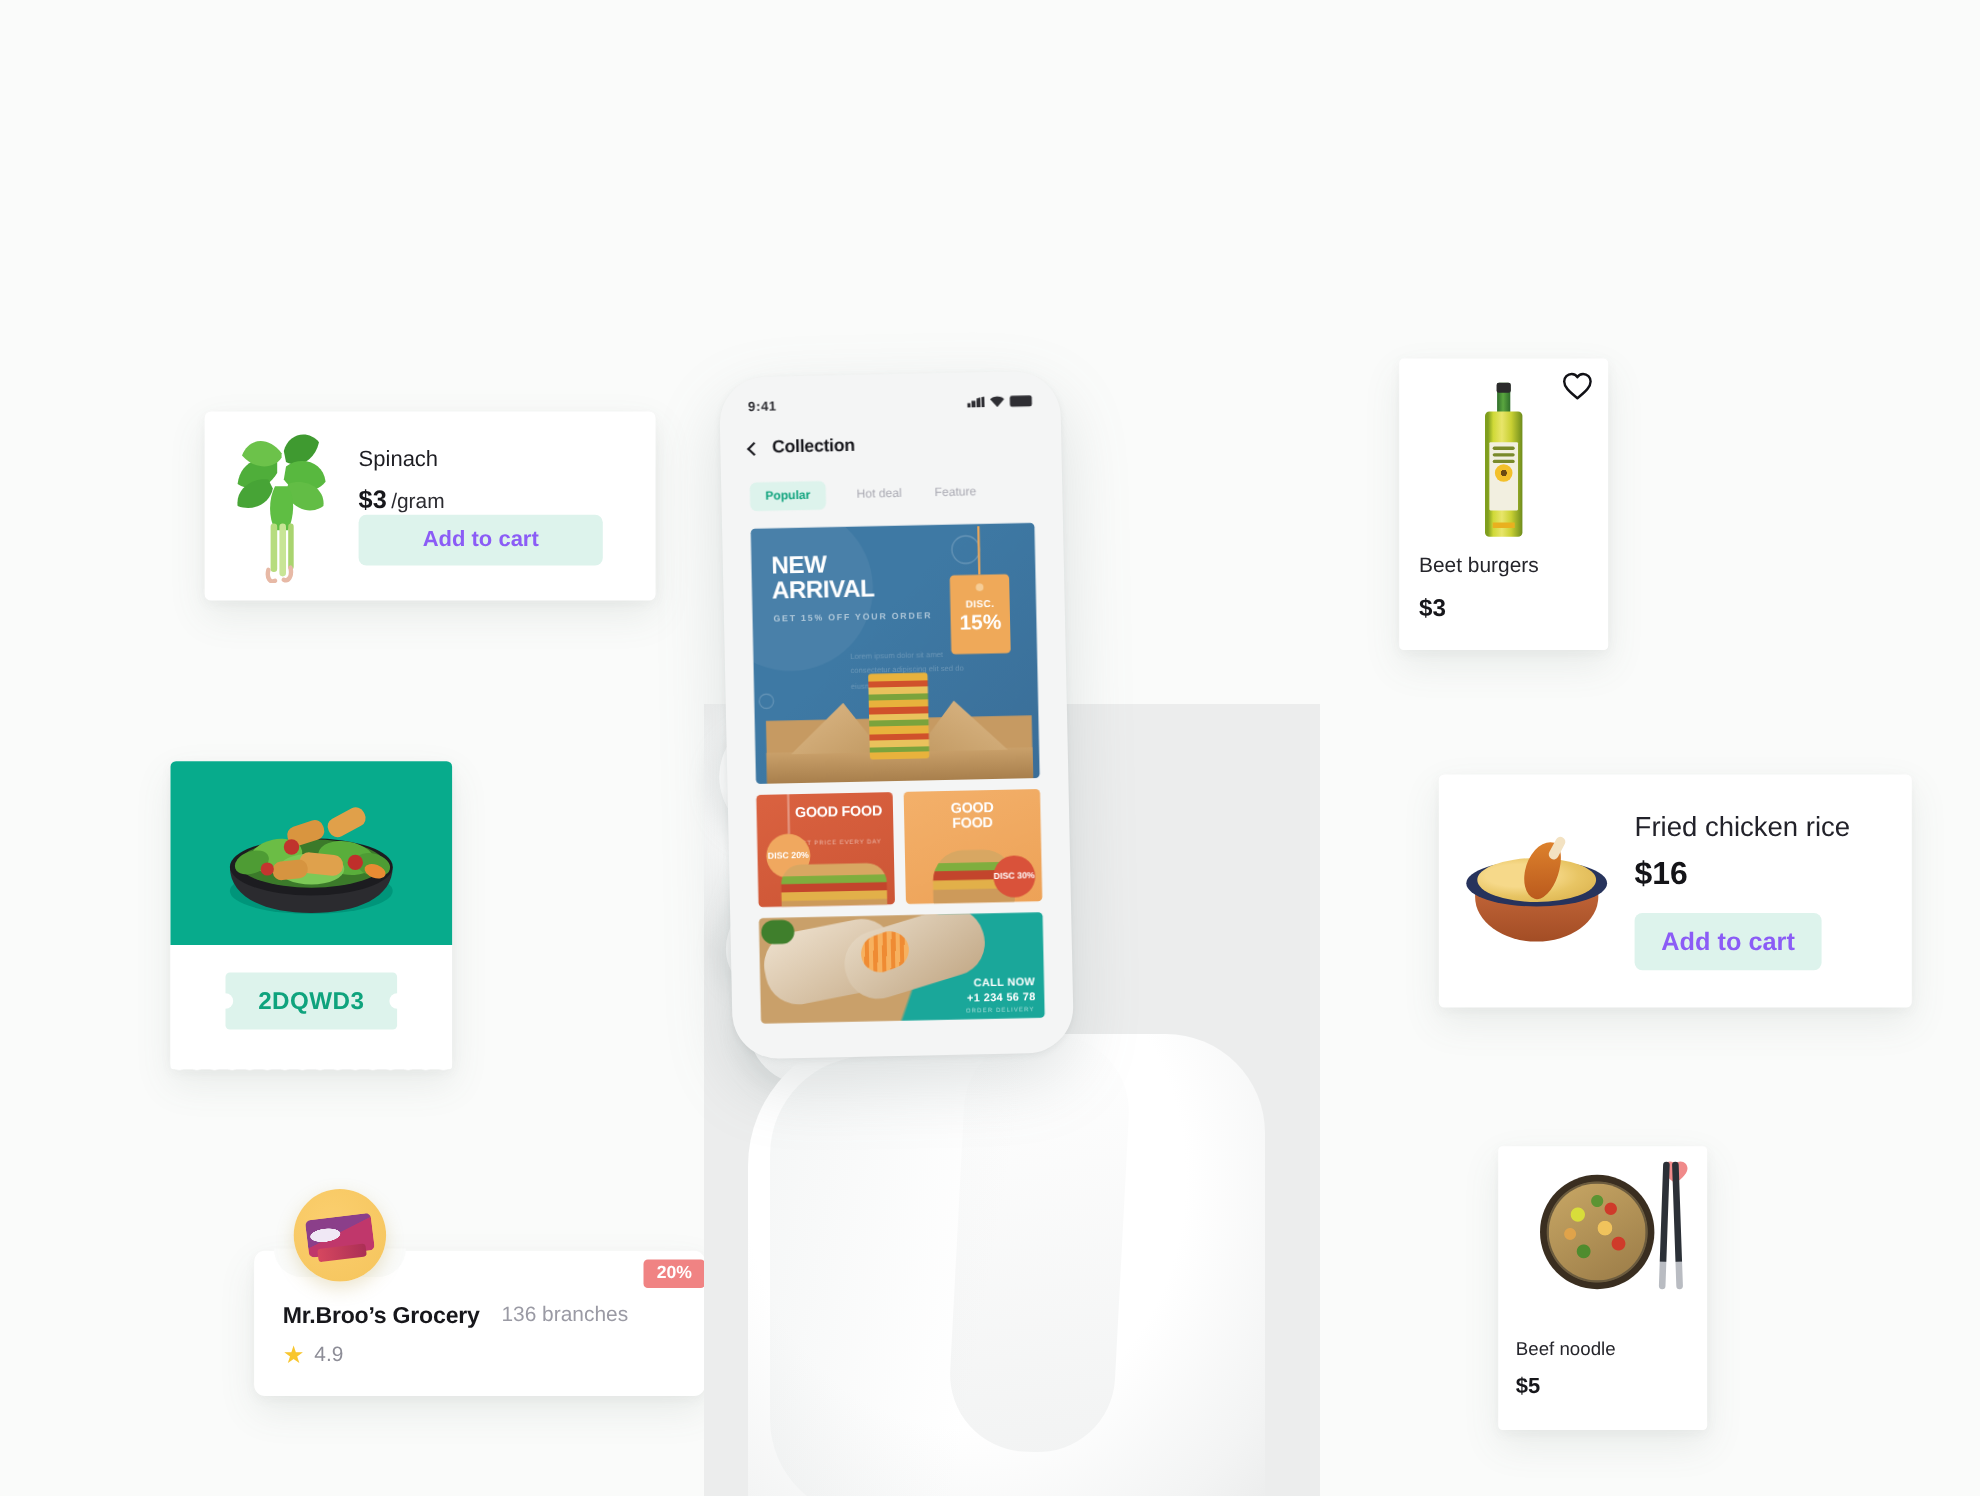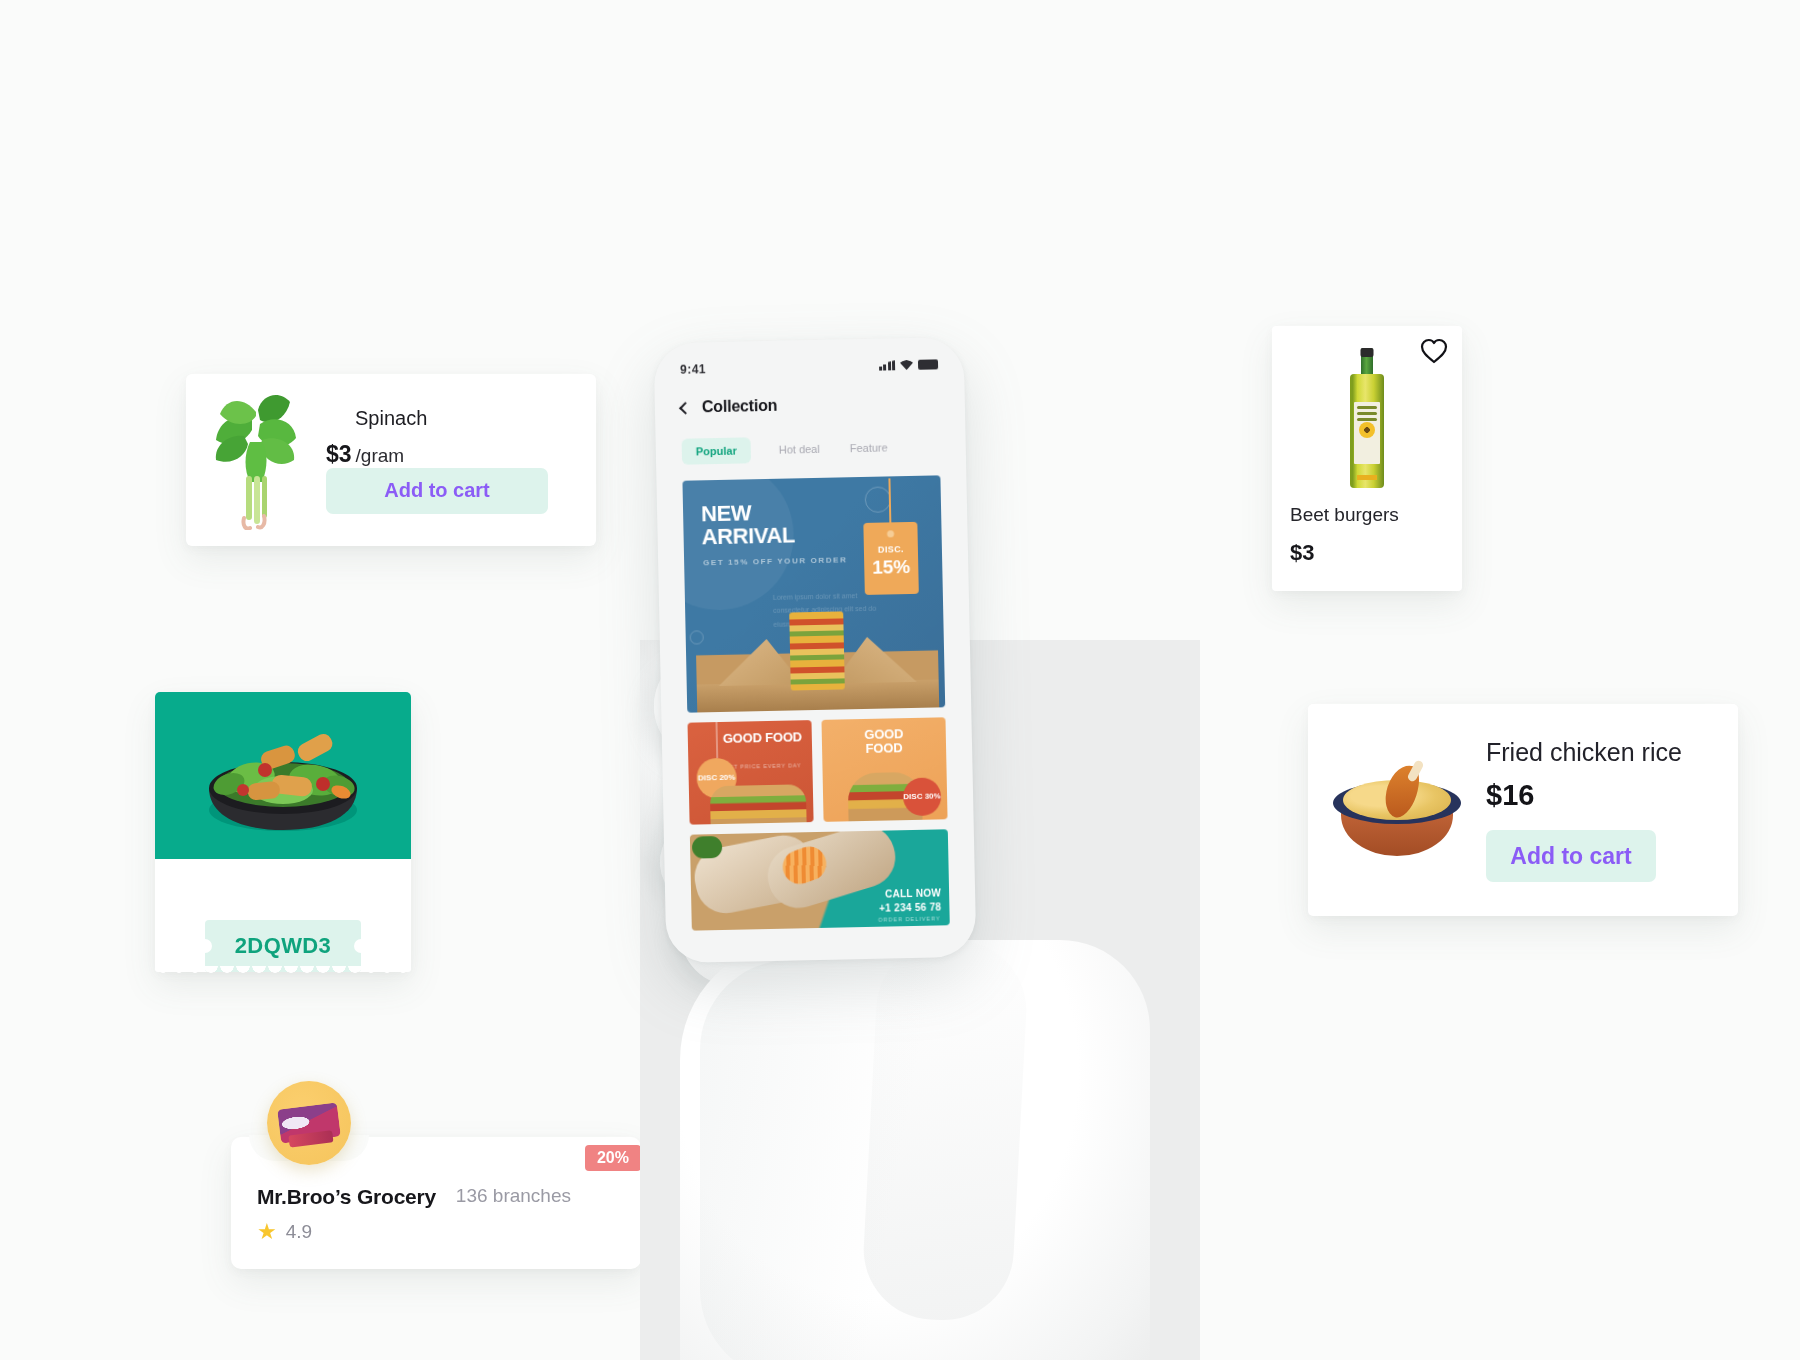--- a/index.html
+++ b/index.html
@@ -22,35 +22,35 @@
   
   .card {
     position: absolute; background: #ffffff; border-radius: 6px;
     box-shadow: 0 14px 34px rgba(90,105,100,0.10), 0 3px 10px rgba(90,105,100,0.05);
   }
 
   
   #spinach-card { left: 186px; top: 374px; width: 410px; height: 172px; display: flex; align-items: center; }
   .spinach-img-wrap { width: 140px; height: 172px; position: relative; flex: 0 0 140px; }
   .spinach-info { flex: 1; padding-right: 16px; }
-  .spinach-name { font-size: 20px; color: #1d1d22; margin-bottom: 11px; margin-left: 29px; }
+  .spinach-name { font-size: 20px; color: #1d1d22; margin-bottom: 11px; }
   .spinach-price-row { font-size: 22px; color: #17171b; }
   .spinach-price-row .amt { font-weight: 700; font-size: 23px; }
   .spinach-price-row .unit { font-weight: 400; font-size: 19px; color: #2b2b30; margin-left: 4px; }
   .btn-cart {
     background: #ddf3ec; color: #8b5cf6; border: none; border-radius: 7px;
     font-family: inherit; font-weight: 700; text-align: center; cursor: pointer;
   }
   #spinach-add { width: 222px; height: 46px; font-size: 20px; }
 
   
   #coupon-card { left: 155px; top: 692px; width: 256px; height: 280px; border-radius: 5px; overflow: visible; }
   .coupon-top { height: 167px; background: #07ab8c; border-radius: 5px 5px 0 0; position: relative; overflow: hidden; }
   .coupon-bottom { height: 113px; background:#fff; border-radius: 0 0 3px 3px; position: relative;
-     display:flex; align-items:flex-end; justify-content:center; }
+     display:flex; align-items:flex-start; justify-content:center; padding-top: 25px; }
   .coupon-chip {
     background: #ddf3ec; color: #0fa37d; font-size: 22px; font-weight: 700;
     padding: 13px 30px; border-radius: 4px; position: relative; letter-spacing: 0.4px;
   }
   .coupon-chip::before, .coupon-chip::after {
     content: ""; position: absolute; top: 50%; width: 14px; height: 14px;
     background: #fff; border-radius: 50%; transform: translateY(-50%);
   }
   .coupon-chip::before { left: -7px; }
   .coupon-chip::after { right: -7px; }
@@ -397,20 +397,38 @@
         <div class="bone"></div>
       </div>
     </div>
     <div class="fried-info">
       <div class="fried-name">Fried chicken rice</div>
       <div class="fried-price">$16</div>
       <button class="btn-cart" id="fried-add">Add to cart</button>
     </div>
   </div>
 
+  <div class="card" id="beef-card">
+    <div class="beef-imgwrap">
+      <div class="heart-btn">
+        <svg class="heart-svg" width="26" height="24" viewBox="0 0 28 26">
+          <path d="M14 24 C6 17.5,2 13.6,2 8.8 C2 5.1,5 2,8.8 2 C11.1 2,13.1 3.2,14 5 C14.9 3.2,16.9 2,19.2 2 C23 2,26 5.1,26 8.8 C26 13.6,22 17.5,14 24 Z" fill="#f08a8a"></path>
+        </svg>
+      </div>
+      <div class="noodlebowl">
+          <div class="fill"></div>
+        </div>
+      <div class="chopsticks">
+          <span></span>
+          <span></span>
+        </div>
+    </div>
+    <div class="beef-name">Beef noodle</div>
+    <div class="beef-price">$5</div>
+  </div>
 
   <div id="phone-scene">
 
     <div class="hand">
       <div class="f1"></div>
       <div class="f1b"></div>
       <div class="f2"></div>
       <div class="palm"></div>
       <div class="thumb"></div>
       <div class="shade"></div>

